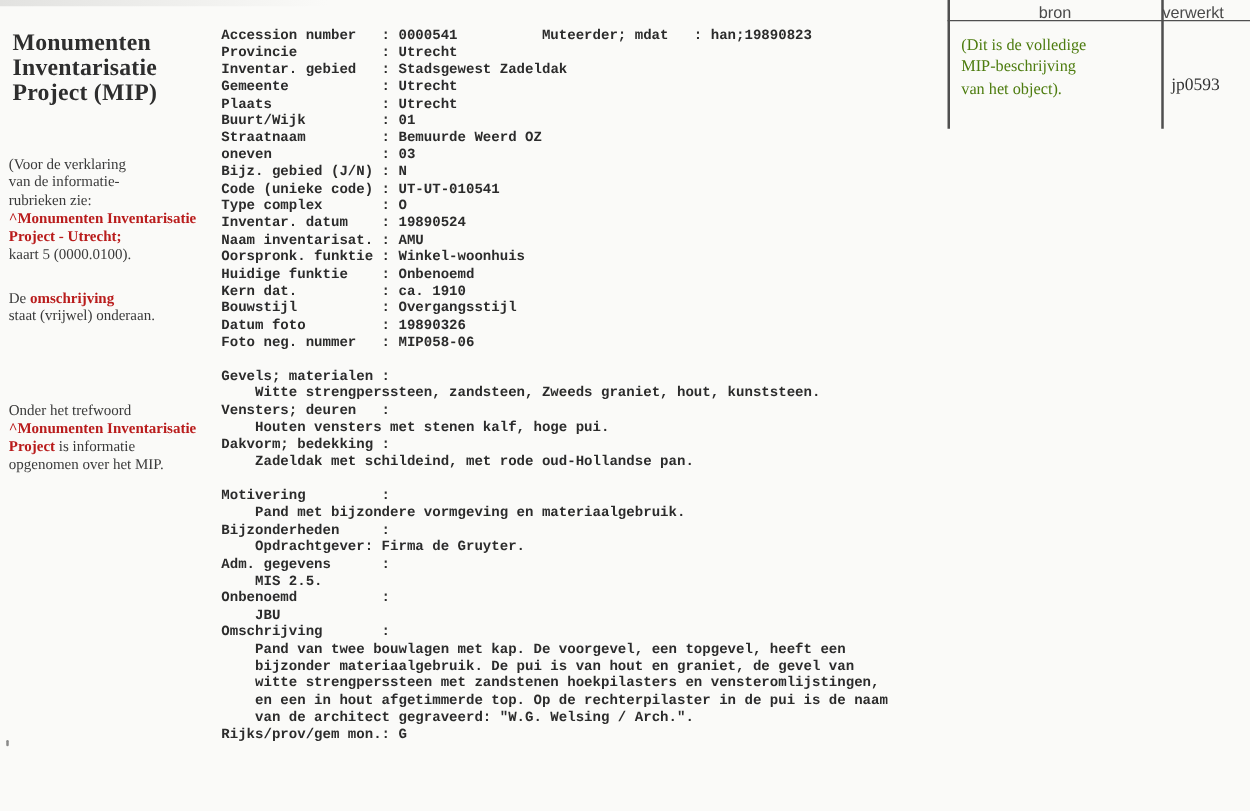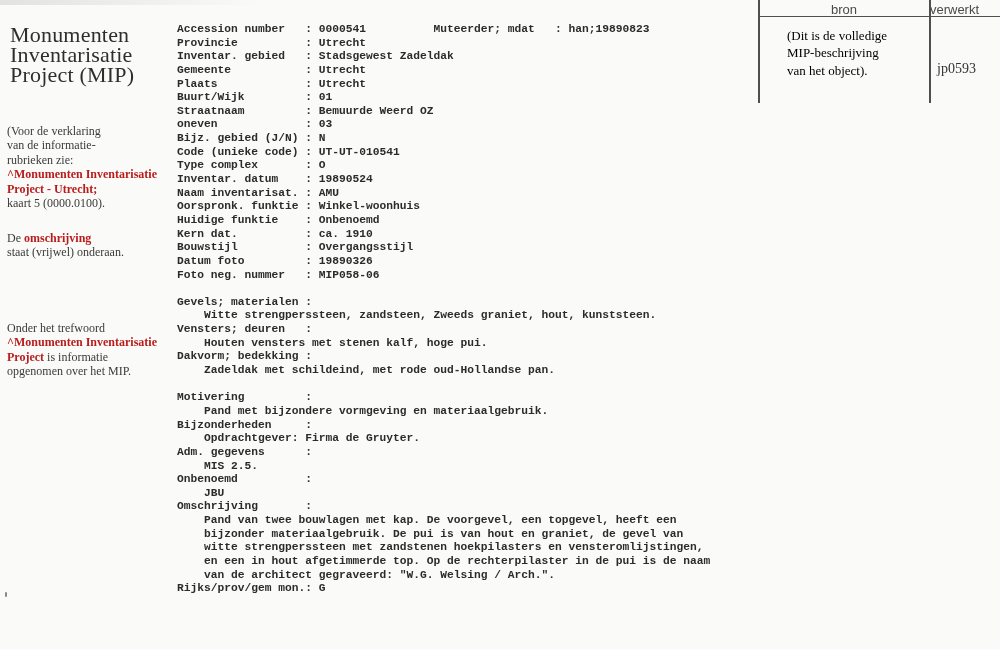--- a/index.html
+++ b/index.html
@@ -4,21 +4,21 @@
 <style>
   html,body{margin:0;padding:0;}
   body{background:#fafaf8;font-family:"Liberation Serif", serif;}
   .page{position:relative;width:1000px;height:649px;background:#fafaf8;overflow:hidden;}
   .top-shade{position:absolute;left:0;top:0;width:262px;height:5px;
     background:linear-gradient(to right,#e2e2e0,rgba(250,250,248,0));}
 
   
   .sidebar{position:absolute;left:7px;top:0;width:165px;color:#353535;}
   .title{position:absolute;left:3px;top:25px;margin:0;font-family:"Liberation Serif",serif;
-    font-weight:normal;font-size:22px;line-height:20px;letter-spacing:.2px;color:#2e2e2e;}
+    font-weight:bold;font-size:19px;line-height:20px;letter-spacing:.2px;color:#2e2e2e;}
   .title span{display:block;}
   .note{position:absolute;margin:0;font-size:12px;line-height:14.4px;color:#3a3a3a;}
   .note span{display:block;}
   .note .inl{display:inline;}
   .n1{left:0;top:124px;}
   .n2{left:0;top:231px;}
   .n3{left:0;top:321px;}
   .b{font-weight:bold;color:#b91c1c;}
 
   
@@ -36,21 +36,21 @@
 
   
   .vline{position:absolute;top:0;width:1.5px;height:103px;background:#4f4f4f;}
   .v1{left:758px;}
   .v2{left:929px;}
   .hline{position:absolute;left:758px;top:15.5px;width:242px;height:1.4px;background:#4f4f4f;}
   .th{position:absolute;top:2px;font-family:"Liberation Sans",sans-serif;
     font-size:13px;color:#4a4a4a;text-align:center;}
   .th1{left:760px;width:168px;}
   .th2{left:920px;width:69px;}
-  .bron-note{position:absolute;left:769px;top:27px;font-size:13px;line-height:17.3px;color:#000000;margin-left:18px;}
+  .bron-note{position:absolute;left:769px;top:27px;font-size:13px;line-height:17.3px;color:#4d7c0f;}
   .bron-note span{display:block;}
   .verwerkt-val{position:absolute;left:937px;top:61px;font-size:14px;color:#333;}
 
   .speck{position:absolute;left:5px;top:592px;width:2px;height:5px;background:#8a8a8a;border-radius:1px;}
 </style>
 </head>
 <body>
 
 <div class="page">
   <div class="top-shade"></div>

